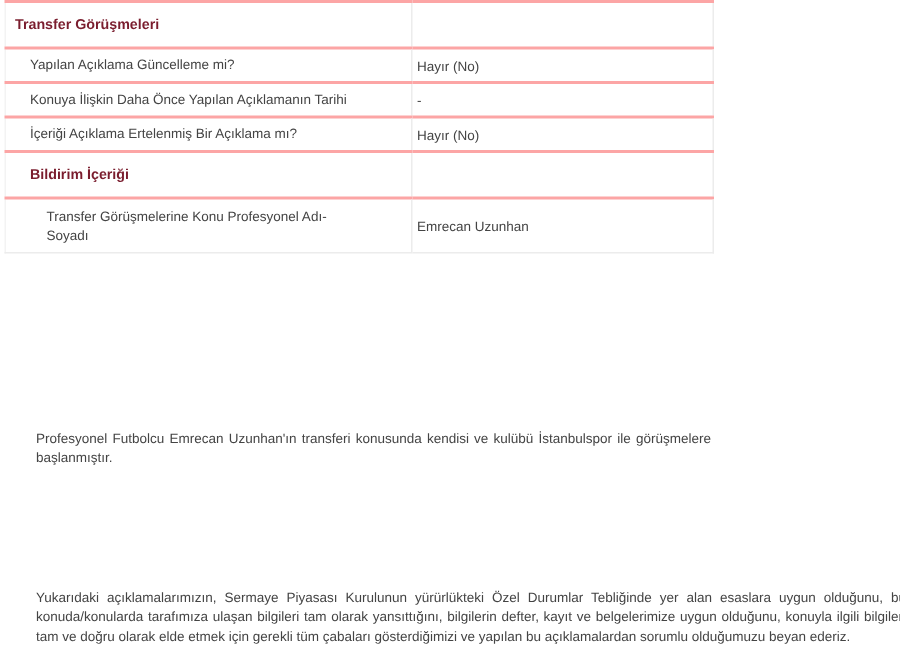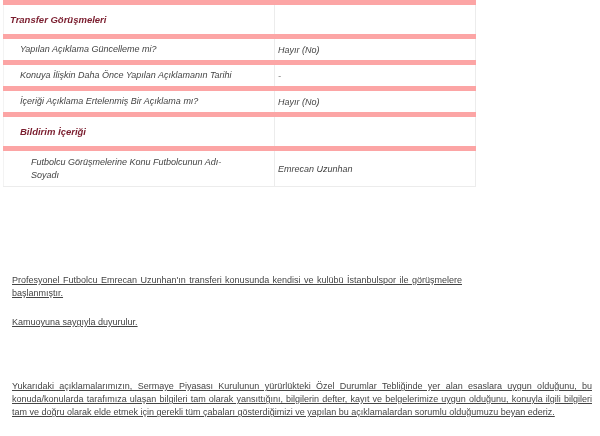--- a/index.html
+++ b/index.html
@@ -23,24 +23,23 @@
       top: 0px;
       width: 473px;
       border-collapse: collapse;
       font-size: 9px;
       color: #444444;
       border-bottom: 1px solid #ececec;
       border-left: 1px solid #f3f3f3;
       border-right: 1px solid #ececec;
     }
     table.disclosure td {
-      border-top: 5px solid #fca5a5;
+      border-top: 2px solid #fca5a5;
       padding: 0;
       vertical-align: middle;
-      font-style: italic;
     }
     table.disclosure td.label-cell {
       width: 270px;
       border-right: 1px solid #ececec;
     }
     tr.section-row td { height: 29px; }
     tr.section-row .section-title {
       color: #7a1d2e;
       font-weight: bold;
       font-size: 9.5px;
@@ -53,26 +52,25 @@
     tr.data-row.tall td { height: 35px; }
     .row-label { display: block; line-height: 13px; }
     tr.data-row.lvl0 .row-label { padding-left: 16px; }
     tr.data-row.lvl1 .row-label { padding-left: 27px; padding-right: 40px; }
     .row-value { display: block; padding-left: 3px; }
 
     .para {
       position: absolute;
       left: 12px;
       width: 450px;
-      margin: 0;
+      margin: 12px;
       font-size: 9px;
       line-height: 13px;
       color: #444444;
       text-align: justify;
-      text-decoration: underline;
     }
     .p1 { top: 274px; }
     .p2 { top: 316px; }
     .p3 { top: 380px; width: 580px; }
   </style>
 </head>
 <body>
 
 <div class="page">
   <table class="disclosure">
@@ -109,26 +107,25 @@
       </tr>
 
       <tr class="section-row lvl1">
         <td class="label-cell">
             <span class="section-title">Bildirim İçeriği</span>
           </td>
         <td></td>
       </tr>
       <tr class="data-row lvl1 tall">
         <td class="label-cell">
-            <span class="row-label">Futbolcu Görüşmelerine Konu Futbolcunun Adı-Soyadı</span>
+            <span class="row-label">Transfer Görüşmelerine Konu Profesyonel Adı-Soyadı</span>
           </td>
         <td>
             <span class="row-value">Emrecan Uzunhan</span>
           </td>
       </tr>
 
     </tbody>
   </table>
 
   <p class="para p1">Profesyonel Futbolcu Emrecan Uzunhan'ın transferi konusunda kendisi ve kulübü İstanbulspor ile görüşmelere başlanmıştır.</p>
-  <p class="para p2">Kamuoyuna saygıyla duyurulur.</p>
   <p class="para p3">Yukarıdaki açıklamalarımızın, Sermaye Piyasası Kurulunun yürürlükteki Özel Durumlar Tebliğinde yer alan esaslara uygun olduğunu, bu konuda/konularda tarafımıza ulaşan bilgileri tam olarak yansıttığını, bilgilerin defter, kayıt ve belgelerimize uygun olduğunu, konuyla ilgili bilgileri tam ve doğru olarak elde etmek için gerekli tüm çabaları gösterdiğimizi ve yapılan bu açıklamalardan sorumlu olduğumuzu beyan ederiz.</p>
 </div>
 
 </body></html>

